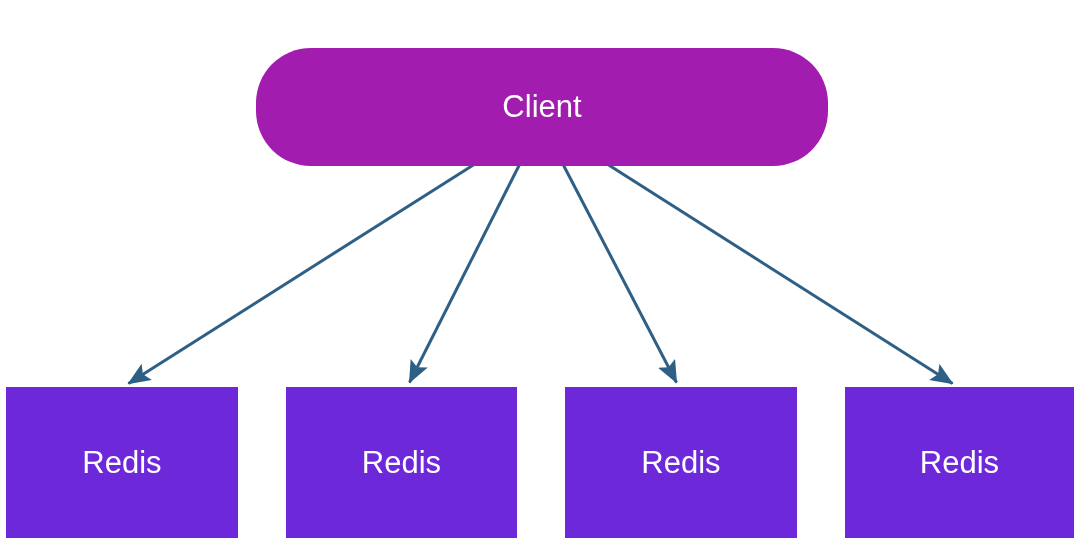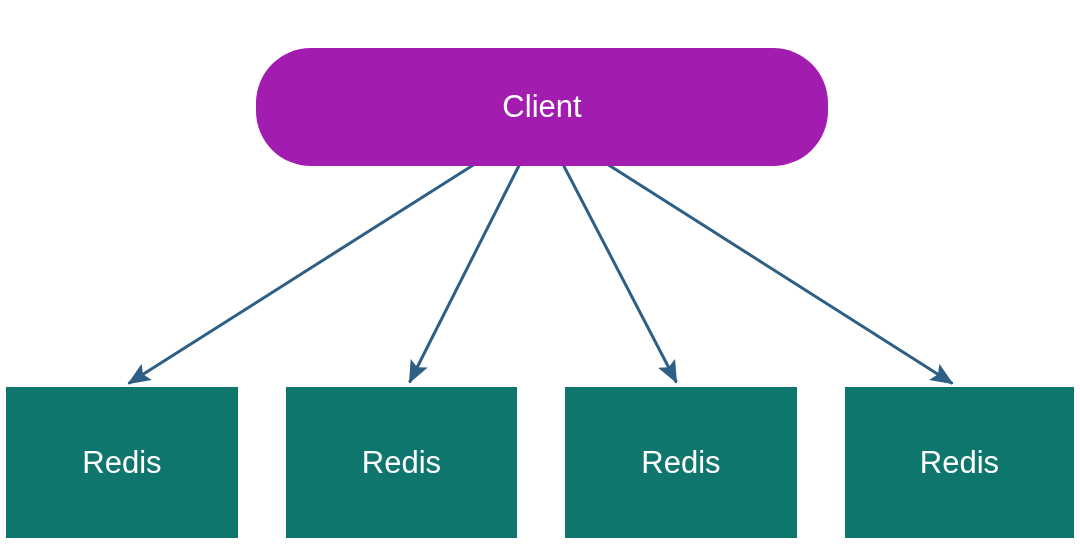--- a/index.html
+++ b/index.html
@@ -47,21 +47,21 @@
     font-size: 31px;
     z-index: 3;
     margin-top: 40px;
   }
   .node-client .label-line {
     display: block;
   }
   .node-redis {
     top: 387px;
     height: 151px;
-    background: #0f766e;
+    background: #6d28d9;
     font-size: 31px;
     z-index: 1;
   }
   .node-redis-1 { left: 6px;   width: 232px; }
   .node-redis-2 { left: 286px; width: 231px; }
   .node-redis-3 { left: 565px; width: 232px; }
   .node-redis-4 { left: 845px; width: 229px; }
 </style>
 </head>
 <body>

